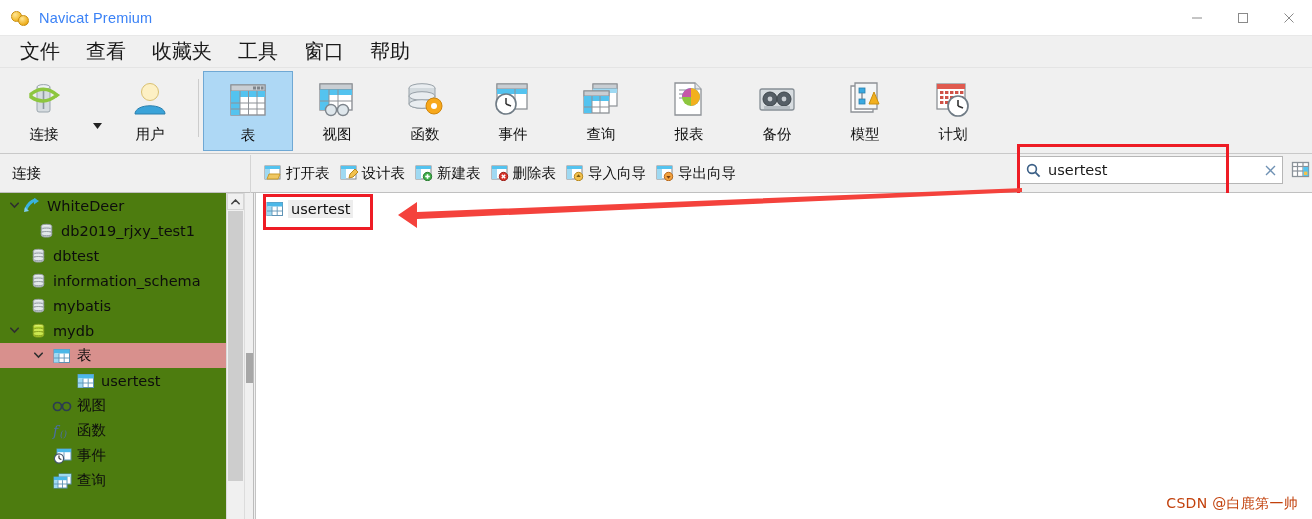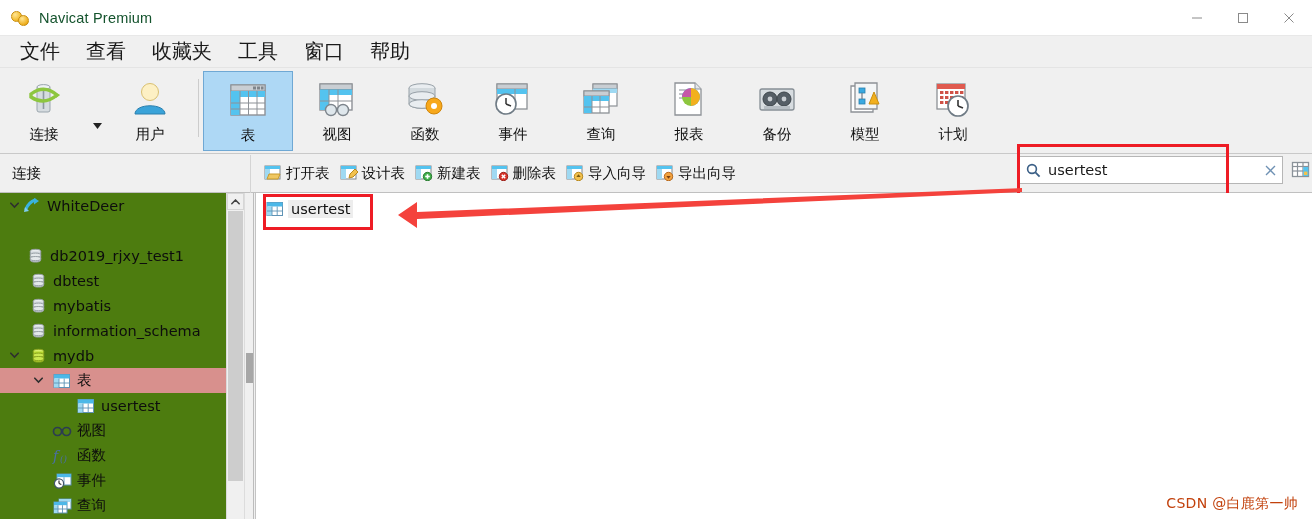--- a/index.html
+++ b/index.html
@@ -34,21 +34,21 @@
     border-radius: 50% 48% 52% 50%;
     border: 1px solid #c98f12;
   }
   .app-logo .blob2 {
     position: absolute; left: 8px; top: 7px; width: 11px; height: 11px;
     background: radial-gradient(circle at 35% 30%, #ffe694 0%, #eeae1d 70%, #c98a05 100%);
     border-radius: 50% 52% 48% 50%;
     border: 1px solid #c98f12;
   }
   .app-title {
-    font-size: 14.5px; color: #14532d; letter-spacing: .2px;
+    font-size: 14.5px; color: #3b82f6; letter-spacing: .2px;
   }
   .win-controls {
     position: absolute; right: 0; top: 0; height: 36px;
     display: flex; align-items: center;
   }
   .win-btn {
     width: 46px; height: 36px;
     display: flex; align-items: center; justify-content: center;
     color: #8a8a8a;
   }
@@ -619,21 +619,21 @@
       <span class="tree-ico">
         <svg width="18" height="17" viewBox="0 0 18 17">
           <path d="M3 12 Q6 5 12 3" fill="none" stroke="#39b3e0" stroke-width="3" stroke-linecap="round"></path>
           <path d="M11 1 l5 3 -5 3.5 z" fill="#39b3e0"></path>
           <path d="M2 10 l4 4 -5 1 z" fill="#7ecdf0"></path>
         </svg>
       </span>
       <span class="tree-label">WhiteDeer</span>
     </div>
 
-    <div class="tree-row" style="padding-left:25px;margin-top:25px;">
+    <div class="tree-row" style="padding-left:36px;">
       <span class="tree-ico">
         <svg width="17" height="16" viewBox="0 0 17 16">
           <ellipse cx="8.5" cy="3.4" rx="5.2" ry="2.1" fill="#e8ecee" stroke="#98a0a6" stroke-width="1"></ellipse>
           <path d="M3.3 3.4 v8.6 a5.2 2.1 0 0 0 10.4 0 V3.4" fill="#cfd6da" stroke="#98a0a6" stroke-width="1"></path>
           <ellipse cx="8.5" cy="7.2" rx="5.2" ry="2.1" fill="#e3e8ea" stroke="#98a0a6" stroke-width="1"></ellipse>
           <ellipse cx="8.5" cy="10.6" rx="5.2" ry="2.1" fill="#e3e8ea" stroke="#98a0a6" stroke-width="1"></ellipse>
         </svg>
       </span>
       <span class="tree-label">db2019_rjxy_test1</span>
     </div>
@@ -652,33 +652,33 @@
 
     <div class="tree-row" style="padding-left:28px;">
       <span class="tree-ico">
         <svg width="17" height="16" viewBox="0 0 17 16">
           <ellipse cx="8.5" cy="3.4" rx="5.2" ry="2.1" fill="#e8ecee" stroke="#98a0a6" stroke-width="1"></ellipse>
           <path d="M3.3 3.4 v8.6 a5.2 2.1 0 0 0 10.4 0 V3.4" fill="#cfd6da" stroke="#98a0a6" stroke-width="1"></path>
           <ellipse cx="8.5" cy="7.2" rx="5.2" ry="2.1" fill="#e3e8ea" stroke="#98a0a6" stroke-width="1"></ellipse>
           <ellipse cx="8.5" cy="10.6" rx="5.2" ry="2.1" fill="#e3e8ea" stroke="#98a0a6" stroke-width="1"></ellipse>
         </svg>
       </span>
-      <span class="tree-label">mybatis</span>
+      <span class="tree-label">information_schema</span>
     </div>
 
     <div class="tree-row" style="padding-left:28px;">
       <span class="tree-ico">
         <svg width="17" height="16" viewBox="0 0 17 16">
           <ellipse cx="8.5" cy="3.4" rx="5.2" ry="2.1" fill="#e8ecee" stroke="#98a0a6" stroke-width="1"></ellipse>
           <path d="M3.3 3.4 v8.6 a5.2 2.1 0 0 0 10.4 0 V3.4" fill="#cfd6da" stroke="#98a0a6" stroke-width="1"></path>
           <ellipse cx="8.5" cy="7.2" rx="5.2" ry="2.1" fill="#e3e8ea" stroke="#98a0a6" stroke-width="1"></ellipse>
           <ellipse cx="8.5" cy="10.6" rx="5.2" ry="2.1" fill="#e3e8ea" stroke="#98a0a6" stroke-width="1"></ellipse>
         </svg>
       </span>
-      <span class="tree-label">information_schema</span>
+      <span class="tree-label">mybatis</span>
     </div>
 
 
     <div class="tree-row" style="padding-left:28px;">
       <span class="tree-twisty" style="margin-left:-22px;">
         <svg width="9" height="7" viewBox="0 0 9 7">
             <path d="M0.8 1.2 L4.5 5 L8.2 1.2" fill="none" stroke="#2f2f2f" stroke-width="1.6" stroke-linecap="round"></path>
           </svg>
       </span>
       <span class="tree-ico" style="margin-left:6px;">

